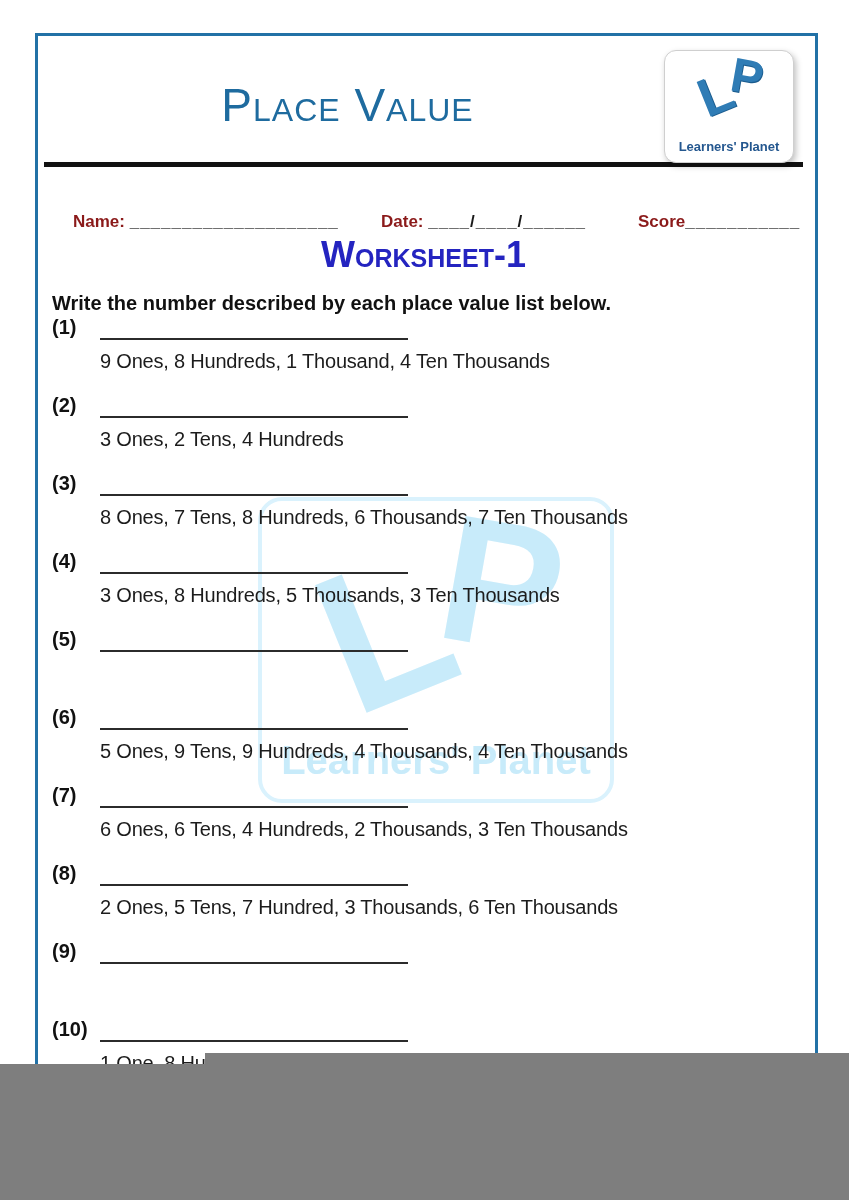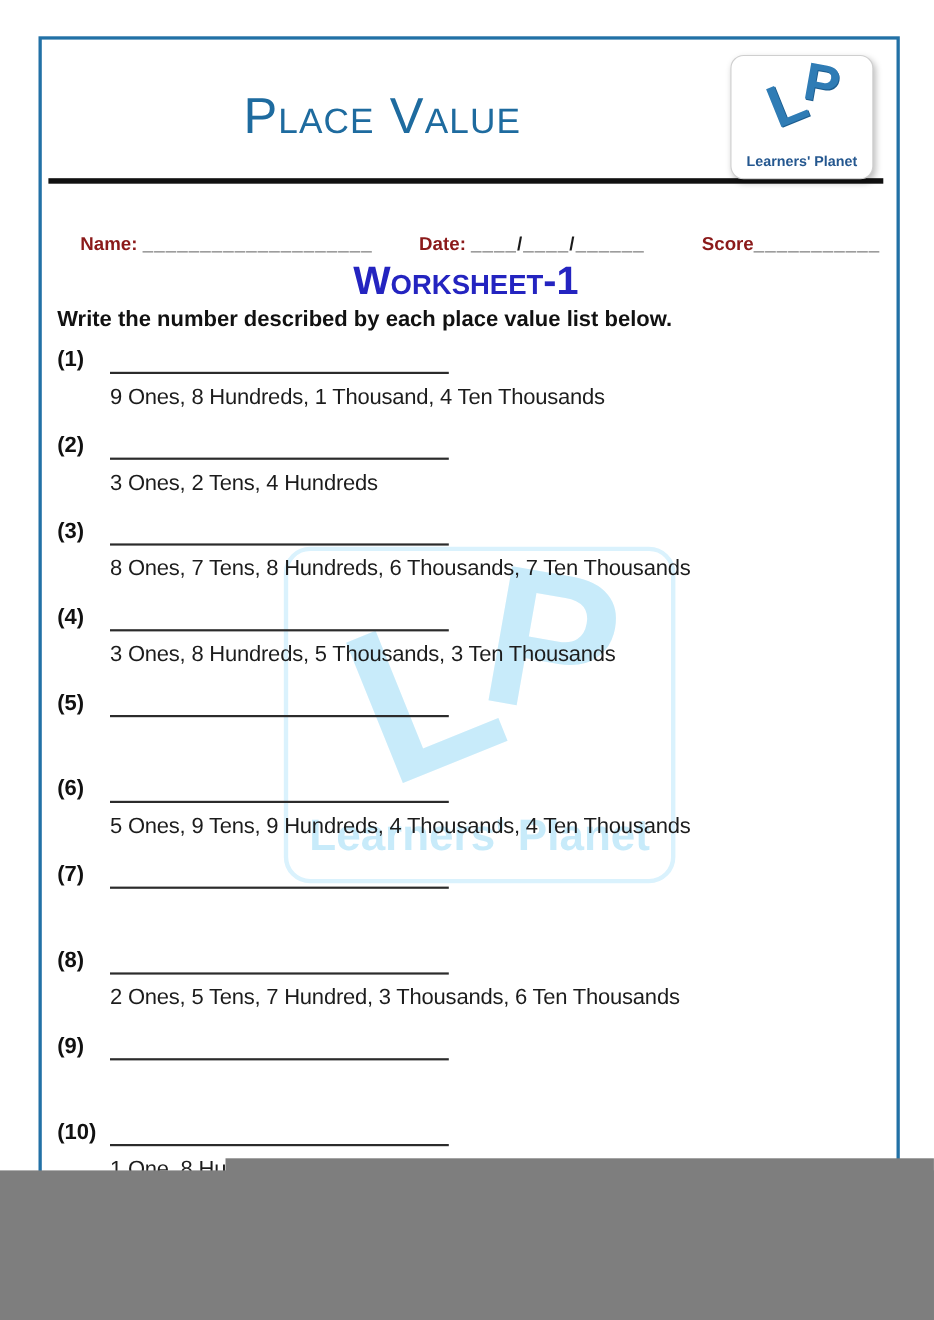--- a/index.html
+++ b/index.html
@@ -49,21 +49,21 @@
   .blank-text{color:#1a1a1a;font-weight:bold;letter-spacing:1px;}
   .fr-name{position:absolute;left:0;}
   .fr-date{position:absolute;left:308px;}
   .fr-score{position:absolute;left:565px;}
   
   .ws-heading{
     position:absolute;left:35px;top:234px;width:777px;text-align:center;
     font-variant:small-caps;font-weight:bold;font-size:36px;color:#2424c0;z-index:2;
   }
   .instruction{
-    position:absolute;left:52px;top:279px;width:720px;
+    position:absolute;left:52px;top:292px;width:720px;
     font-size:20px;font-weight:bold;color:#111111;z-index:2;
   }
   
   .questions{position:absolute;left:52px;top:316px;width:730px;z-index:2;}
   .q-row{position:relative;height:78px;}
   .q-num{position:absolute;left:0;top:0;font-size:20px;font-weight:bold;color:#111;}
   .q-blank{
     position:absolute;left:48px;top:22px;width:308px;height:0;
     border-bottom:2px solid #2b2b2b;
   }
@@ -166,20 +166,21 @@
       <span class="q-blank"></span>
     </div>
     <div class="q-row">
       <span class="q-num">(6)</span>
       <span class="q-blank"></span>
       <span class="q-desc">5 Ones, 9 Tens, 9 Hundreds, 4 Thousands, 4 Ten Thousands</span>
     </div>
     <div class="q-row">
       <span class="q-num">(7)</span>
       <span class="q-blank"></span>
+      <span class="q-desc">6 Ones, 6 Tens, 4 Hundreds, 2 Thousands, 3 Ten Thousands</span>
     </div>
     <div class="q-row">
       <span class="q-num">(8)</span>
       <span class="q-blank"></span>
       <span class="q-desc">2 Ones, 5 Tens, 7 Hundred, 3 Thousands, 6 Ten Thousands</span>
     </div>
     <div class="q-row">
       <span class="q-num">(9)</span>
       <span class="q-blank"></span>
     </div>

